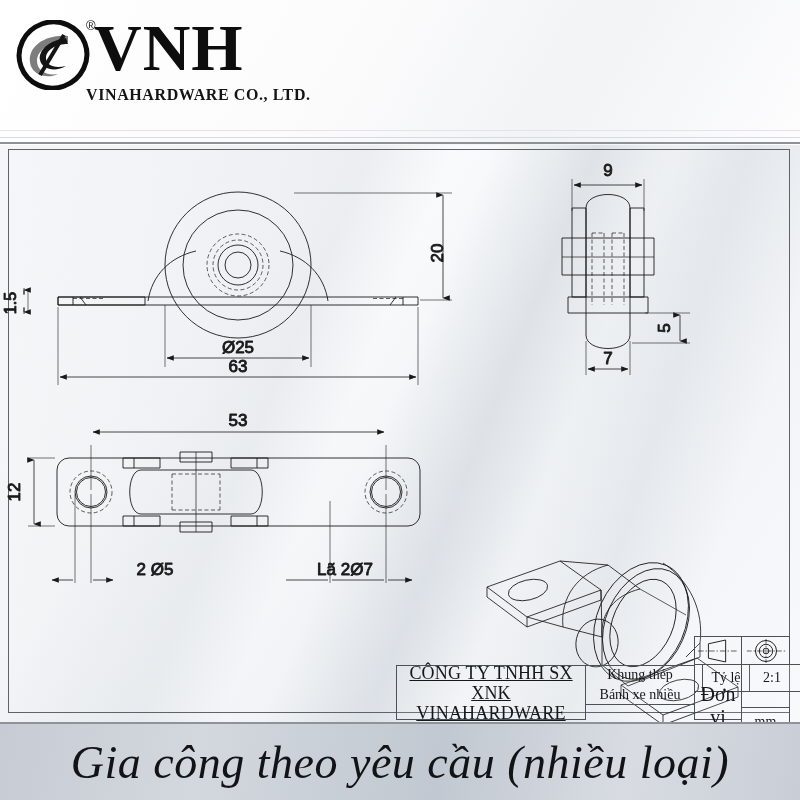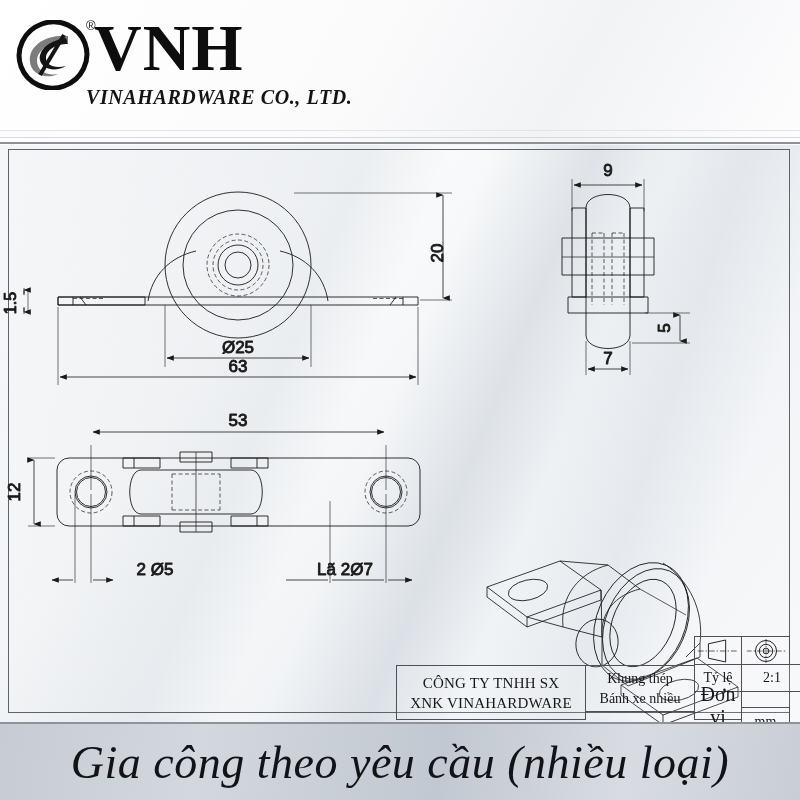--- a/index.html
+++ b/index.html
@@ -27,21 +27,21 @@
   .logo-vnh{
     position:absolute;left:82px;top:-4px;
     font-family:"Liberation Serif",serif;
     font-weight:bold;font-size:66px;letter-spacing:1px;color:#0d0d0d;
     line-height:76px;
     text-align:right;
   }
   .logo-sub{
     position:absolute;left:74px;top:72px;
     font-family:"Liberation Serif",serif;
-    font-weight:bold;font-size:20px;letter-spacing:.6px;color:#141414;font-style:italic;
+    font-weight:bold;font-size:16px;letter-spacing:.6px;color:#141414;
   }
   .band-rule{position:absolute;left:0;width:800px;background:#c9ccd2;}
   .band-rule.r1{top:130px;height:1px;background:#e2e4e8;}
   .band-rule.r2{top:137px;height:1px;background:#d7dade;}
   .band-rule.r3{top:142px;height:2px;background:#8d9299;}
 
   
   .draw-area{
     position:absolute;left:0;top:145px;width:800px;height:577px;
     background:
@@ -63,25 +63,25 @@
   
   .titleblock{
     position:absolute;left:396px;top:636px;width:394px;height:84px;
     box-sizing:border-box;
   }
   .tb-cell{position:absolute;box-sizing:border-box;border:1px solid #4b5159;
     display:flex;align-items:center;justify-content:center;text-align:center;
     font-family:"Liberation Serif",serif;color:#14181d;
     background:rgba(255,255,255,0.10);
   }
-  .tb-company{left:0;top:29px;width:190px;height:55px;flex-direction:column;font-size:15px;line-height:20px;letter-spacing:.2px;}
-  .tb-part{left:189px;top:29px;width:110px;height:47px;flex-direction:column;font-size:14px;line-height:20px;}
+  .tb-company{left:0;top:29px;width:190px;height:55px;flex-direction:column;font-size:18px;line-height:20px;letter-spacing:.2px;text-decoration:underline;}
+  .tb-part{left:189px;top:29px;width:110px;height:40px;flex-direction:column;font-size:14px;line-height:20px;}
   .tb-sym1{left:298px;top:0;width:48px;height:29px;}
   .tb-sym2{left:345px;top:0;width:49px;height:29px;}
-  .tb-scale-l{left:298px;top:28px;width:48px;height:28px;font-size:14px;}
+  .tb-scale-l{left:306px;top:28px;width:48px;height:28px;font-size:14px;}
   .tb-scale-v{left:345px;top:28px;width:62px;height:28px;font-size:14px;}
   .tb-unit-l{left:298px;top:55px;width:48px;height:29px;font-size:20px;}
   .tb-unit-v{left:345px;top:55px;width:49px;height:29px;font-size:14px;margin-top:16px;}
 
   
   .cap-rule{position:absolute;left:0;top:722px;width:800px;height:2px;background:#8e939a;}
   .caption{
     position:absolute;left:0;top:724px;width:800px;height:76px;
     background:linear-gradient(100deg,#c7ccd4 0%,#d3d8de 25%,#c2c8d1 55%,#d8dce2 78%,#c9ced6 100%);
     display:flex;align-items:center;justify-content:center;

